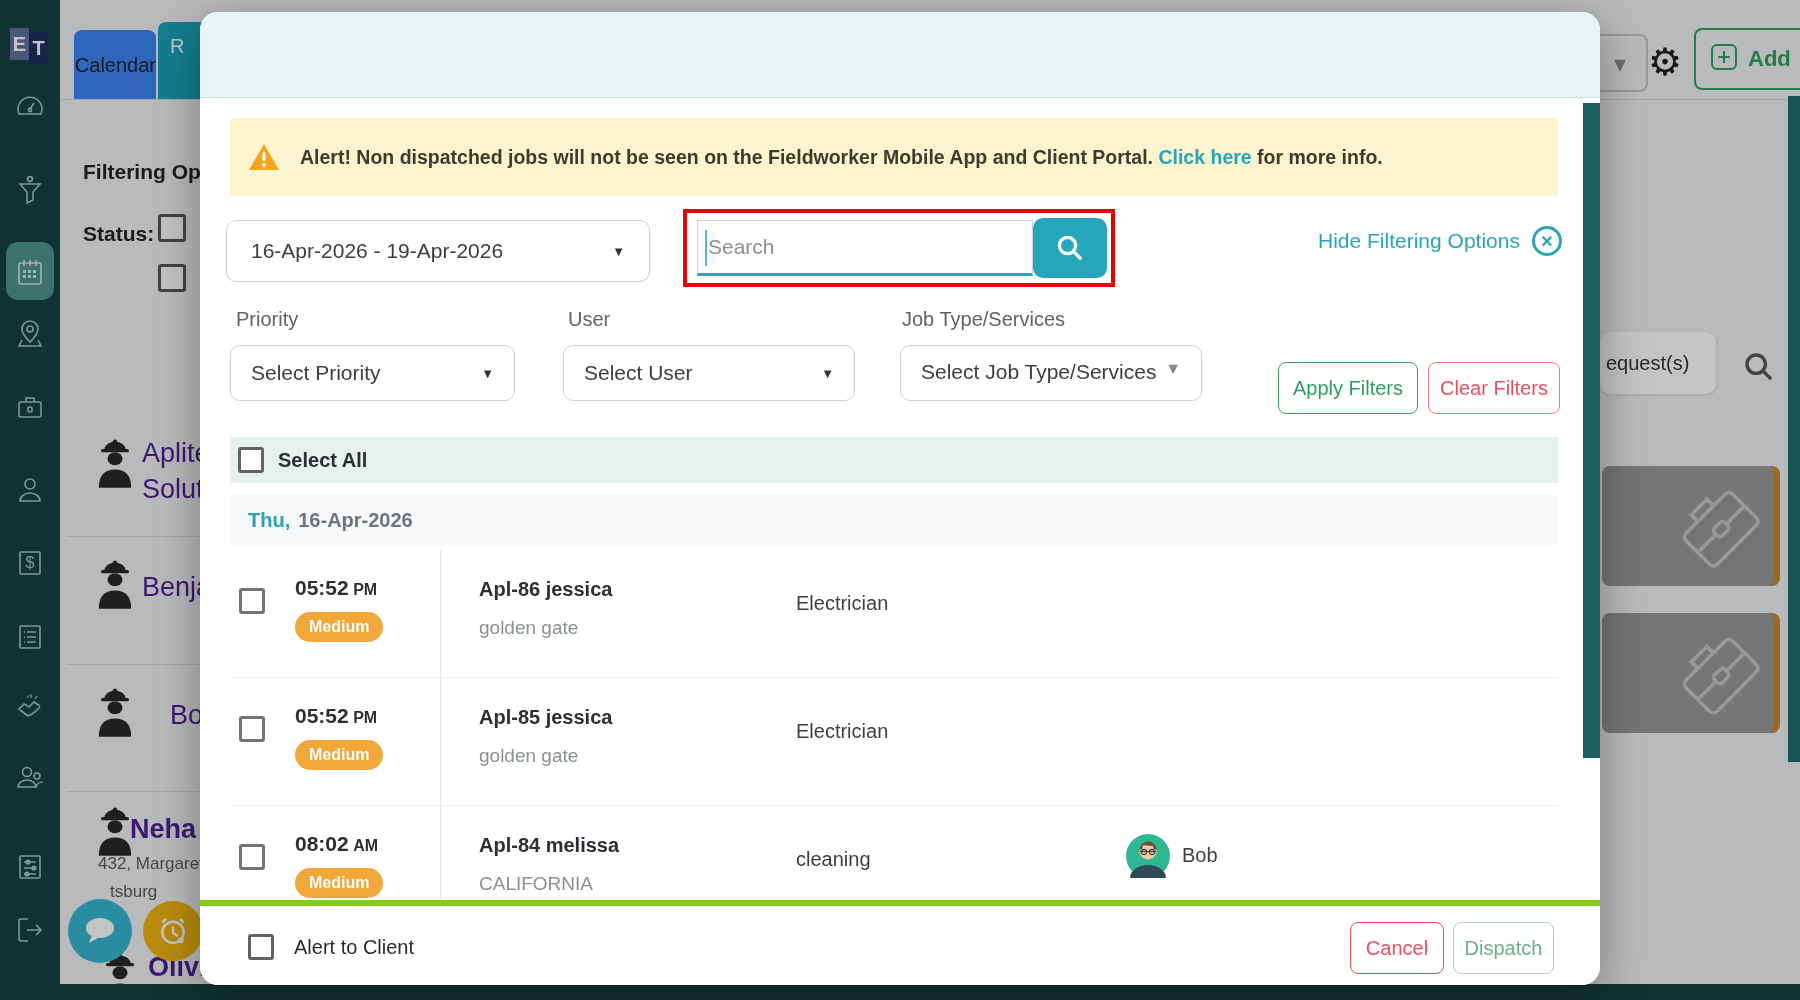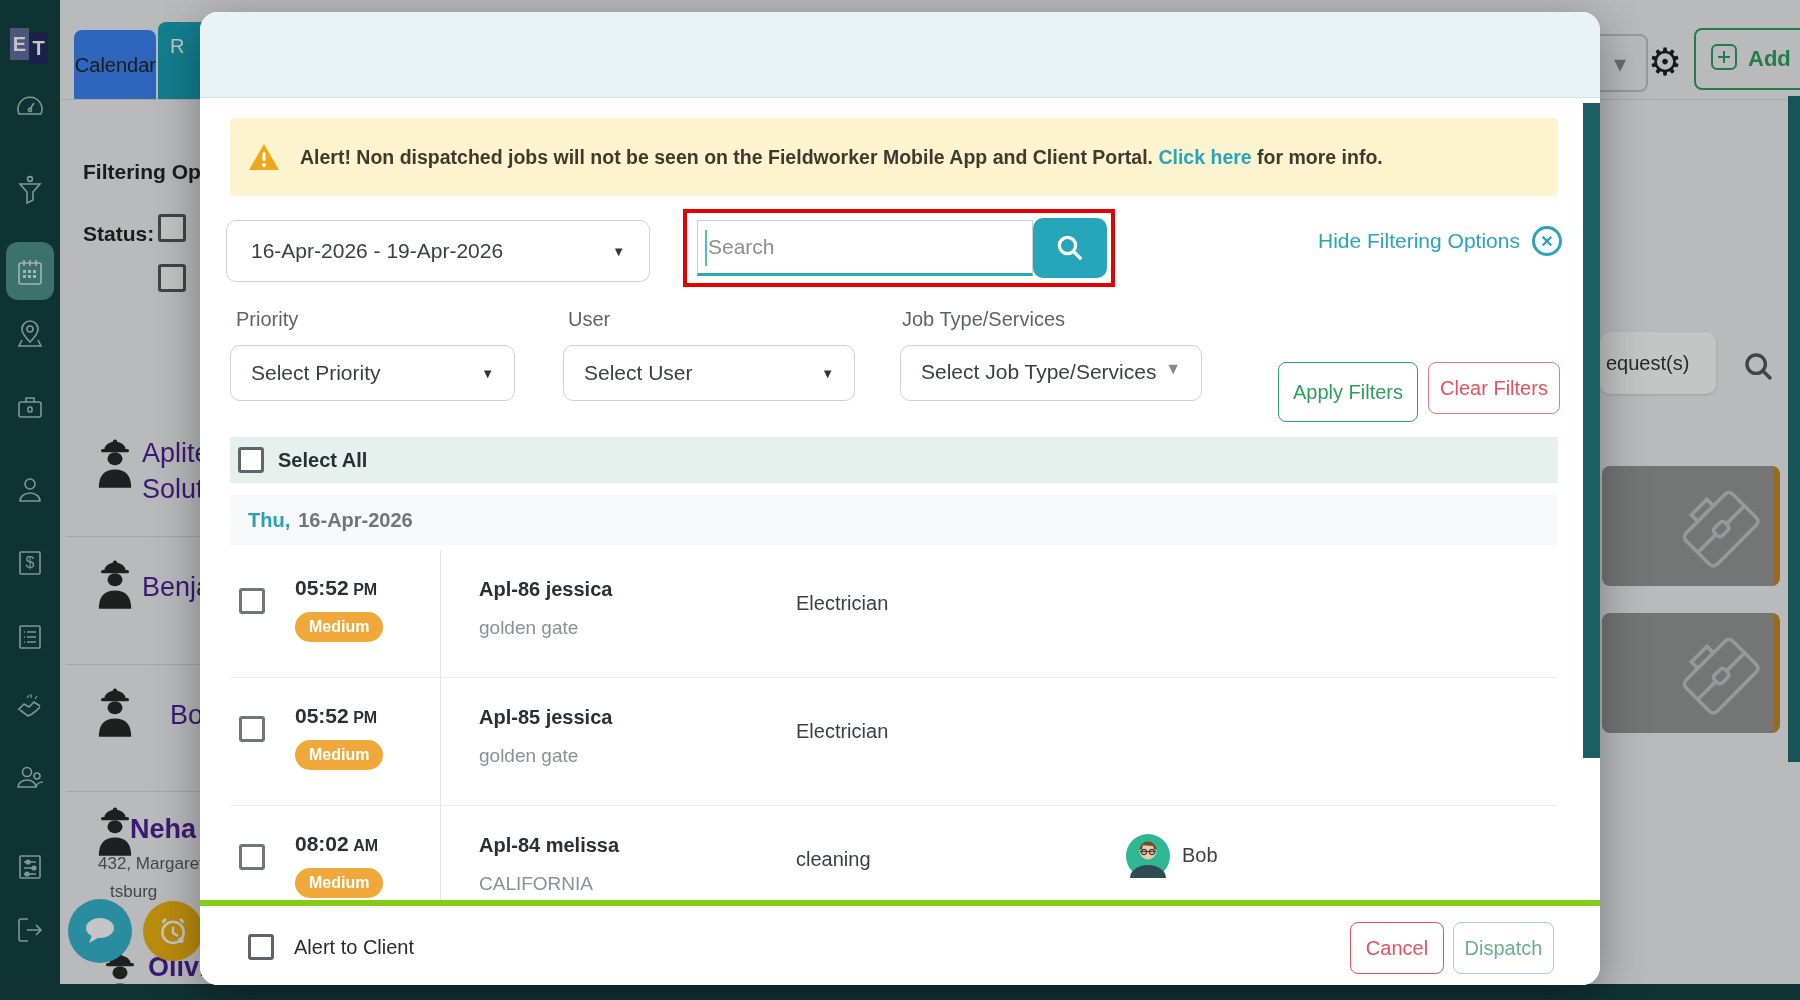--- a/index.html
+++ b/index.html
@@ -88,21 +88,21 @@
     border:none; display:flex; align-items:center; justify-content:center; cursor:pointer; }
   #search-btn svg { width:30px; height:30px; stroke:#fff; fill:none; stroke-width:2.6; }
 
   #hide-link { left:1118px; top:214px; width:262px; display:flex; align-items:center; gap:12px; cursor:pointer; }
   #hide-link .txt { font-size:21px; color:#27a6ba;text-align:right; }
   #hide-link .xo { width:30px; height:30px; border:3px solid #27a6ba; border-radius:50%;
     color:#27a6ba; font-size:16px; font-weight:bold; text-align:center; line-height:25px; }
 
   .flabel { font-size:20px; color:#5f6368; }
   #apply-btn,#clear-btn { border-radius:8px; background:#fff; font-size:20px; cursor:pointer; }
-  #apply-btn { left:1078px; top:350px; width:140px; height:60px; border:1.5px solid #35a065; color:#2e9e5e; }
+  #apply-btn { left:1078px; top:350px; width:140px; height:52px; border:1.5px solid #35a065; color:#2e9e5e; }
   #clear-btn { left:1228px; top:350px; width:132px; height:52px; border:1.5px solid #ef7680; color:#e8505f; }
 
   .chk { border:3px solid #5f6468; border-radius:3px; background:#fff; width:26px; height:26px; }
   #select-all-bar { left:30px; top:425px; width:1328px; height:46px; background:#e6f0ed;
     display:flex; align-items:center; padding-left:8px; gap:14px; }
   #select-all-bar .lbl { font-size:20px; font-weight:bold; color:#2b2f33; }
 
   #date-head { left:30px; top:483px; width:1328px; height:50px; background:#f7f8f9;
     display:flex; align-items:center; padding-left:18px; gap:8px; font-weight:bold; font-size:20px; }
   #date-head .day { color:#2aa0b5; }

